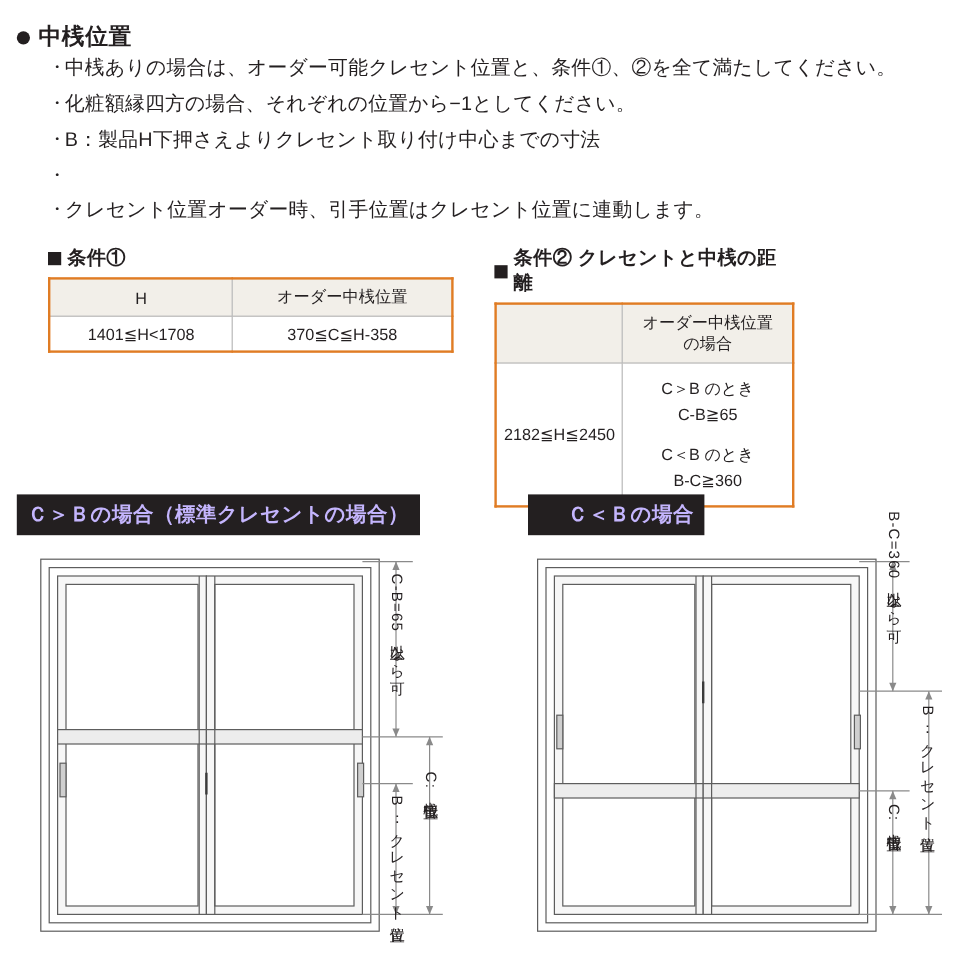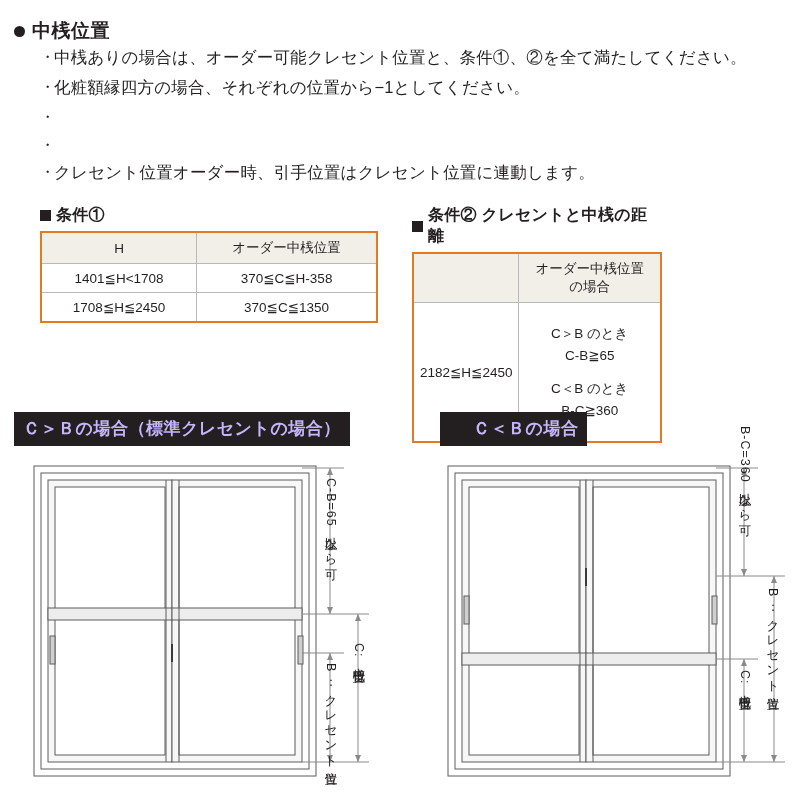--- a/index.html
+++ b/index.html
@@ -60,21 +60,21 @@
   .t1 td { background:#ffffff; }
 
   .t2 { border:2px solid #e07c24; }
   .t2 th, .t2 td {
     border:1px solid #b9b9b9;
     font-size:13.5px; font-weight:normal; text-align:center;
     padding:6px 6px; vertical-align:middle;
   }
   .t2 thead th { background:#f2efe9; font-weight:normal; height:44px; }
   .t2 .c-left { width:105px; }
-  .t2 .cond-cell { padding:20px 4px; line-height:1.6; }
+  .t2 .cond-cell { padding:10px 4px; line-height:1.6; }
   .t2 .cond-gap { height:12px; }
 
   
   .fig-cap {
     position:absolute;
     background:#231f20; color:#c4b5fd;
     font-size:17px; font-weight:bold;
     padding:5px 9px 6px 9px;
     letter-spacing:.5px;
     white-space:nowrap;
@@ -107,20 +107,21 @@
   <div class="note">
     <span class="dot">・</span>
     <span>中桟ありの場合は、オーダー可能クレセント位置と、条件①、②を全て満たしてください。</span>
   </div>
   <div class="note">
     <span class="dot">・</span>
     <span>化粧額縁四方の場合、それぞれの位置から−1としてください。</span>
   </div>
   <div class="note">
     <span class="dot">・</span>
+    <span>B：製品H下押さえよりクレセント取り付け中心までの寸法</span>
   </div>
   <div class="note">
     <span class="dot">・</span>
   </div>
   <div class="note">
     <span class="dot">・</span>
     <span>クレセント位置オーダー時、引手位置はクレセント位置に連動します。</span>
   </div>
 </div>
 
@@ -133,24 +134,20 @@
     <thead>
       <tr>
         <th>H</th>
         <th>オーダー中桟位置</th>
       </tr>
     </thead>
     <tbody>
       <tr>
         <td>1401≦H&lt;1708</td>
         <td>370≦C≦H-358</td>
-      </tr>
-      <tr>
-        <td>1708≦H≦2450</td>
-        <td>370≦C≦1350</td>
       </tr>
     </tbody>
   </table>
 </div>
 
 <div class="block2">
   <div class="tbl-head">
     <span class="sq"></span>
     <span>条件② クレセントと中桟の距離</span>
   </div>

